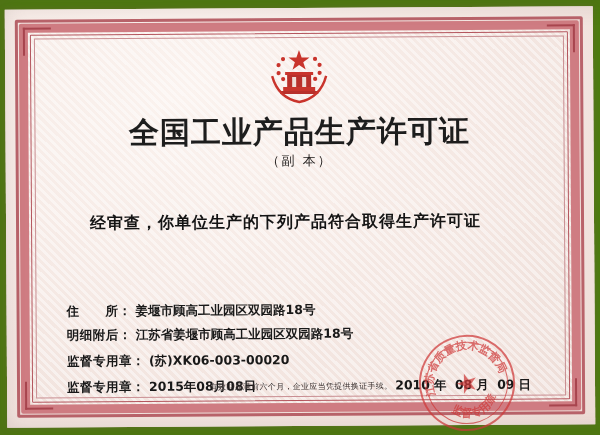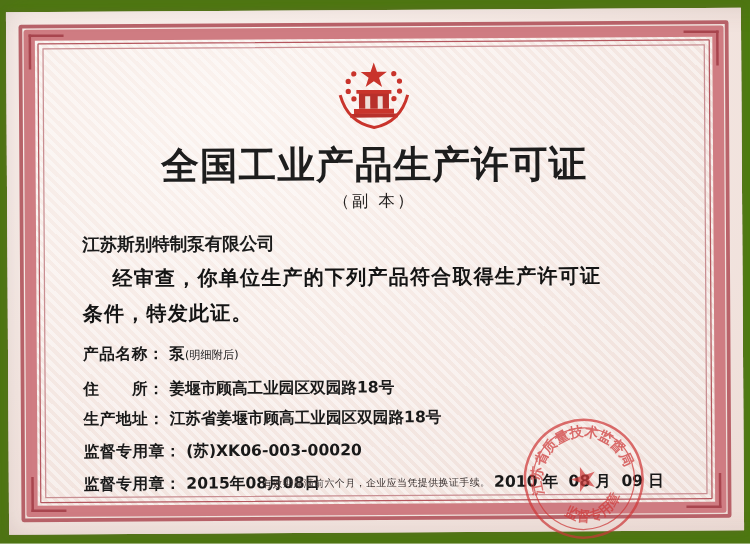--- a/index.html
+++ b/index.html
@@ -301,35 +301,30 @@
           <rect x="18" y="45" width="38" height="3" fill="#b8302b"></rect>
           <rect x="30" y="31" width="4" height="10" fill="#f0ded8"></rect>
           <rect x="40" y="31" width="4" height="10" fill="#f0ded8"></rect>
           <path d="M10 30 q6 22 27 26 q21 -4 27 -26" fill="none" stroke="#c9342c" stroke-width="2.4"></path>
         </svg>
       </div>
 
       <div class="title">全国工业产品生产许可证</div>
       <div class="subtitle">（副 本）</div>
 
-      <div class="company">江苏斯别特制泵有限公司</div>
 
       <div class="body-line1">经审查，你单位生产的下列产品符合取得生产许可证</div>
-      <div class="body-line2">条件，特发此证。</div>
-
-      <div class="field f-product">
-        <span class="label">产品名称：</span><span class="value">泵</span><span class="small">(明细附后)</span>
-      </div>
+
 
       <div class="field f-address">
         <span class="label">住　　所：</span><span class="value">姜堰市顾高工业园区双园路18号</span>
       </div>
 
       <div class="field f-site">
-        <span class="label">生产地址：</span><span class="value">江苏省姜堰市顾高工业园区双园路18号</span>
+        <span class="label">明细附后：</span><span class="value">江苏省姜堰市顾高工业园区双园路18号</span>
       </div>
 
       <div class="field f-certno">
         <span class="label">监督专用章：</span><span class="value">(苏)XK06-003-00020</span>
       </div>
 
       <div class="field f-valid">
         <span class="label">监督专用章：</span><span class="value">2015年08月08日</span>
       </div>
 

